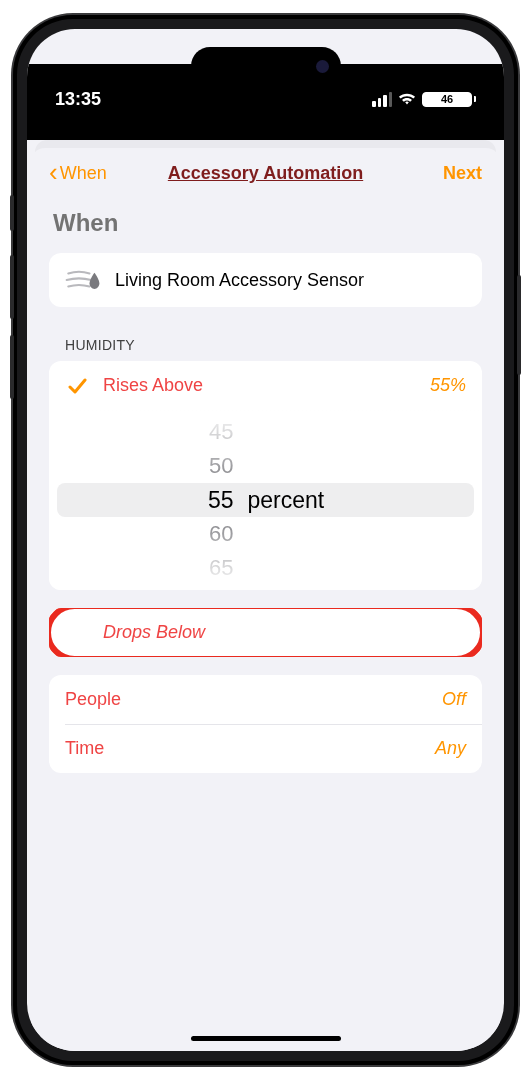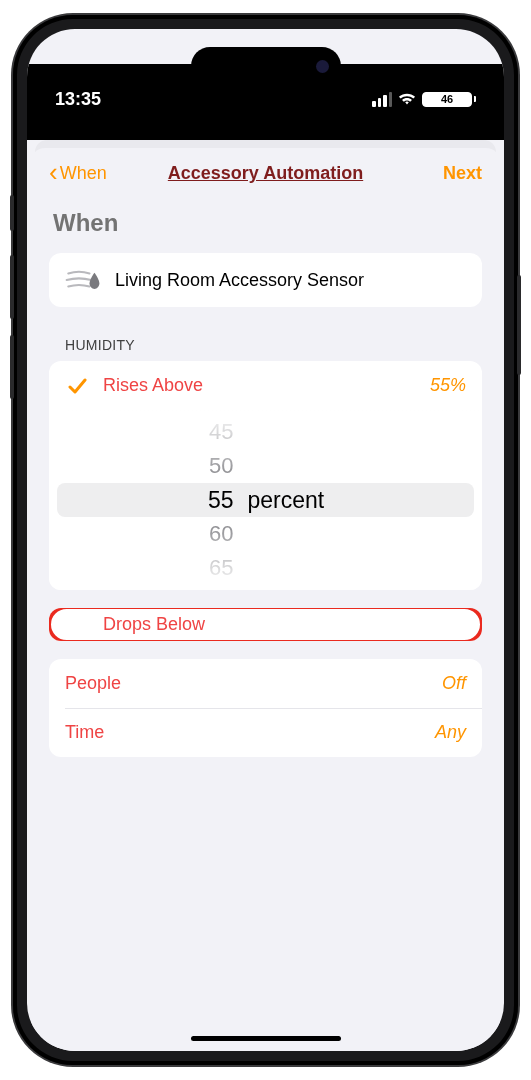--- a/index.html
+++ b/index.html
@@ -119,21 +119,21 @@
     }
     .picker-selection { position: absolute; top: 50%; left: 8px; right: 8px; height: 34px; background: #eeeeef; border-radius: 8px; transform: translateY(-50%); z-index: 1; }
     .picker-item { height: 34px; line-height: 34px; font-size: 22px; color: #8a8a8e; width: 100%; text-align: center; }
     .picker-item.selected { color: #000; font-size: 23px; }
     .picker-row { display: flex; align-items: center; gap: 14px; justify-content: center; position: relative; z-index: 2; height: 100%; }
     .picker-numbers { width: 60px; text-align: right; }
     .picker-unit { font-size: 22px; color: #000; width: 110px; text-align: left; }
     .picker-stack { position: absolute; top: 50%; transform: translateY(-50%); display: flex; flex-direction: column; align-items: flex-end; }
     .spacer { height: 18px; }
     .drops-card { position: relative; }
-    .drops-row { display: flex; align-items: center; padding: 6px 16px; position: relative; }
+    .drops-row { display: flex; align-items: center; padding: 14px 16px; position: relative; font-style: italic; }
     .drops-row .checkmark { width: 24px; margin-right: 14px; }
     .highlight-ring {
       position: absolute;
       top: -5px; left: -4px; right: -4px; bottom: -5px;
       border: 6px solid #ea2a1f;
       border-radius: 30px;
       pointer-events: none;
       z-index: 10;
     }
     .settings-card .list-row .row-label { margin-left: 0; }

